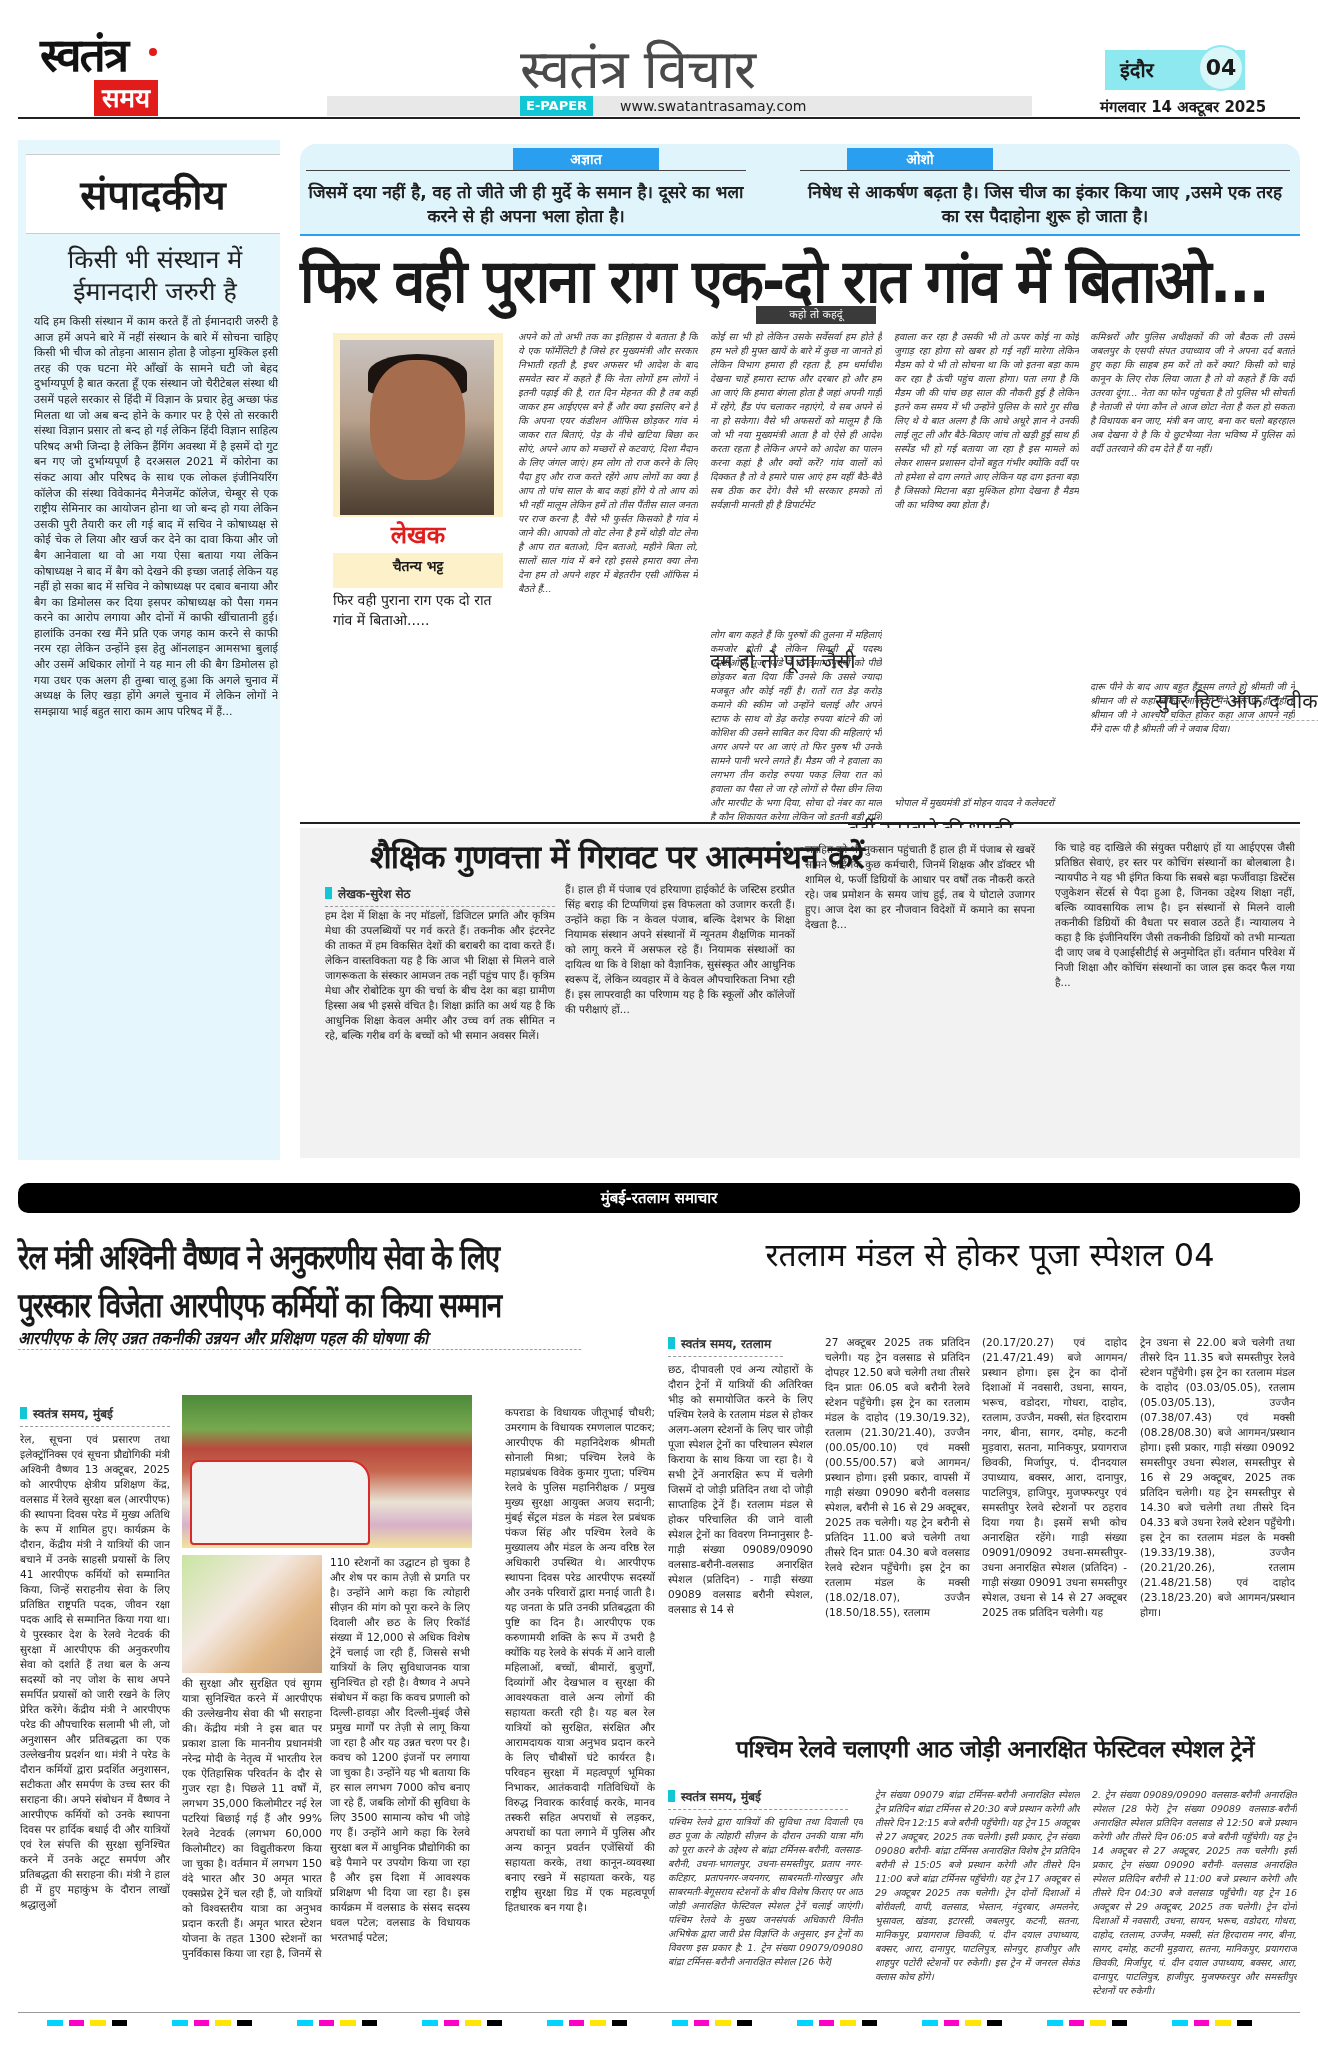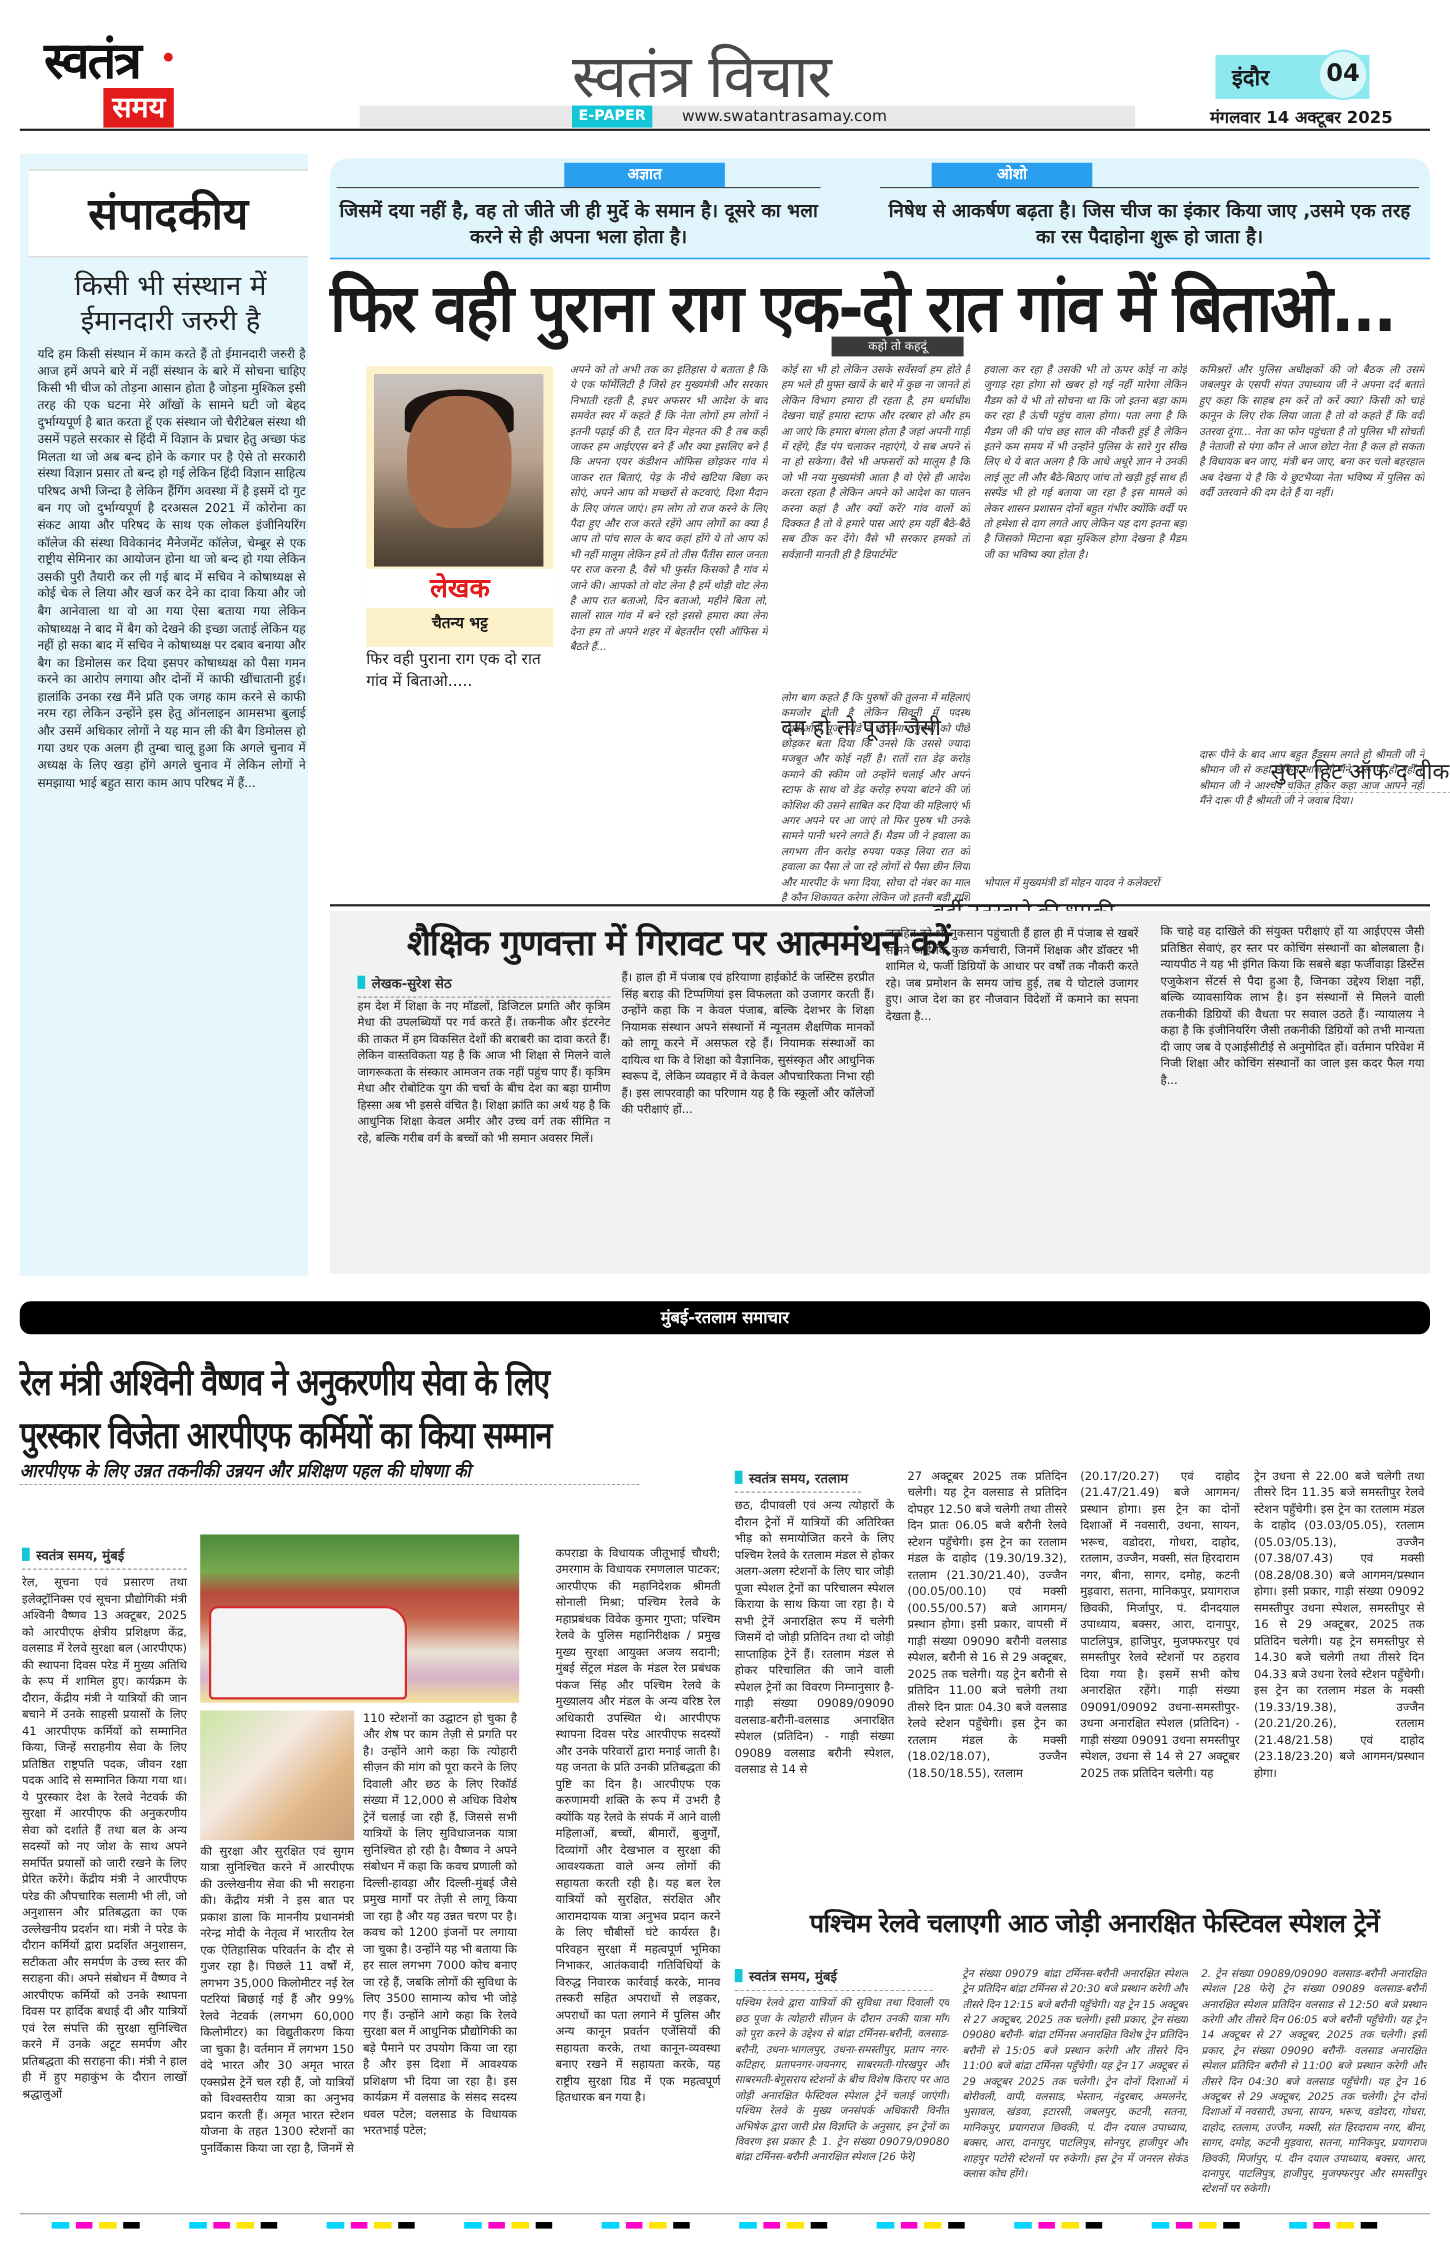--- a/index.html
+++ b/index.html
@@ -141,20 +141,21 @@
 <div class="abs byline" style="left:20px;top:1405px;width:150px;border-bottom:1px dashed #999;padding-bottom:4px;">स्वतंत्र समय, मुंबई</div>
 <div class="abs body-text" style="left:20px;top:1432px;width:150px;height:572px;">रेल, सूचना एवं प्रसारण तथा इलेक्ट्रॉनिक्स एवं सूचना प्रौद्योगिकी मंत्री अश्विनी वैष्णव 13 अक्टूबर, 2025 को आरपीएफ क्षेत्रीय प्रशिक्षण केंद्र, वलसाड में रेलवे सुरक्षा बल (आरपीएफ) की स्थापना दिवस परेड में मुख्य अतिथि के रूप में शामिल हुए। कार्यक्रम के दौरान, केंद्रीय मंत्री ने यात्रियों की जान बचाने में उनके साहसी प्रयासों के लिए 41 आरपीएफ कर्मियों को सम्मानित किया, जिन्हें सराहनीय सेवा के लिए प्रतिष्ठित राष्ट्रपति पदक, जीवन रक्षा पदक आदि से सम्मानित किया गया था। ये पुरस्कार देश के रेलवे नेटवर्क की सुरक्षा में आरपीएफ की अनुकरणीय सेवा को दर्शाते हैं तथा बल के अन्य सदस्यों को नए जोश के साथ अपने समर्पित प्रयासों को जारी रखने के लिए प्रेरित करेंगे। केंद्रीय मंत्री ने आरपीएफ परेड की औपचारिक सलामी भी ली, जो अनुशासन और प्रतिबद्धता का एक उल्लेखनीय प्रदर्शन था। मंत्री ने परेड के दौरान कर्मियों द्वारा प्रदर्शित अनुशासन, सटीकता और समर्पण के उच्च स्तर की सराहना की। अपने संबोधन में वैष्णव ने आरपीएफ कर्मियों को उनके स्थापना दिवस पर हार्दिक बधाई दी और यात्रियों एवं रेल संपत्ति की सुरक्षा सुनिश्चित करने में उनके अटूट समर्पण और प्रतिबद्धता की सराहना की। मंत्री ने हाल ही में हुए महाकुंभ के दौरान लाखों श्रद्धालुओं</div>
 <div class="abs photo1"></div>
 <div class="abs photo1-car"></div>
 <div class="abs photo2"></div>
 <div class="abs body-text" style="left:182px;top:1676px;width:140px;height:328px;">की सुरक्षा और सुरक्षित एवं सुगम यात्रा सुनिश्चित करने में आरपीएफ की उल्लेखनीय सेवा की भी सराहना की। केंद्रीय मंत्री ने इस बात पर प्रकाश डाला कि माननीय प्रधानमंत्री नरेन्द्र मोदी के नेतृत्व में भारतीय रेल एक ऐतिहासिक परिवर्तन के दौर से गुजर रहा है। पिछले 11 वर्षों में, लगभग 35,000 किलोमीटर नई रेल पटरियां बिछाई गई हैं और 99% रेलवे नेटवर्क (लगभग 60,000 किलोमीटर) का विद्युतीकरण किया जा चुका है। वर्तमान में लगभग 150 वंदे भारत और 30 अमृत भारत एक्सप्रेस ट्रेनें चल रही हैं, जो यात्रियों को विश्वस्तरीय यात्रा का अनुभव प्रदान करती हैं। अमृत भारत स्टेशन योजना के तहत 1300 स्टेशनों का पुनर्विकास किया जा रहा है, जिनमें से</div>
 <div class="abs body-text" style="left:330px;top:1555px;width:140px;height:449px;">110 स्टेशनों का उद्घाटन हो चुका है और शेष पर काम तेज़ी से प्रगति पर है। उन्होंने आगे कहा कि त्योहारी सीज़न की मांग को पूरा करने के लिए दिवाली और छठ के लिए रिकॉर्ड संख्या में 12,000 से अधिक विशेष ट्रेनें चलाई जा रही हैं, जिससे सभी यात्रियों के लिए सुविधाजनक यात्रा सुनिश्चित हो रही है। वैष्णव ने अपने संबोधन में कहा कि कवच प्रणाली को दिल्ली-हावड़ा और दिल्ली-मुंबई जैसे प्रमुख मार्गों पर तेज़ी से लागू किया जा रहा है और यह उन्नत चरण पर है। कवच को 1200 इंजनों पर लगाया जा चुका है। उन्होंने यह भी बताया कि हर साल लगभग 7000 कोच बनाए जा रहे हैं, जबकि लोगों की सुविधा के लिए 3500 सामान्य कोच भी जोड़े गए हैं। उन्होंने आगे कहा कि रेलवे सुरक्षा बल में आधुनिक प्रौद्योगिकी का बड़े पैमाने पर उपयोग किया जा रहा है और इस दिशा में आवश्यक प्रशिक्षण भी दिया जा रहा है। इस कार्यक्रम में वलसाड के संसद सदस्य धवल पटेल; वलसाड के विधायक भरतभाई पटेल;</div>
 <div class="abs body-text" style="left:505px;top:1405px;width:150px;height:599px;">कपराडा के विधायक जीतूभाई चौधरी; उमरगाम के विधायक रमणलाल पाटकर; आरपीएफ की महानिदेशक श्रीमती सोनाली मिश्रा; पश्चिम रेलवे के महाप्रबंधक विवेक कुमार गुप्ता; पश्चिम रेलवे के पुलिस महानिरीक्षक / प्रमुख मुख्य सुरक्षा आयुक्त अजय सदानी; मुंबई सेंट्रल मंडल के मंडल रेल प्रबंधक पंकज सिंह और पश्चिम रेलवे के मुख्यालय और मंडल के अन्य वरिष्ठ रेल अधिकारी उपस्थित थे। आरपीएफ स्थापना दिवस परेड आरपीएफ सदस्यों और उनके परिवारों द्वारा मनाई जाती है। यह जनता के प्रति उनकी प्रतिबद्धता की पुष्टि का दिन है। आरपीएफ एक करुणामयी शक्ति के रूप में उभरी है क्योंकि यह रेलवे के संपर्क में आने वाली महिलाओं, बच्चों, बीमारों, बुजुर्गों, दिव्यांगों और देखभाल व सुरक्षा की आवश्यकता वाले अन्य लोगों की सहायता करती रही है। यह बल रेल यात्रियों को सुरक्षित, संरक्षित और आरामदायक यात्रा अनुभव प्रदान करने के लिए चौबीसों घंटे कार्यरत है। परिवहन सुरक्षा में महत्वपूर्ण भूमिका निभाकर, आतंकवादी गतिविधियों के विरुद्ध निवारक कार्रवाई करके, मानव तस्करी सहित अपराधों से लड़कर, अपराधों का पता लगाने में पुलिस और अन्य कानून प्रवर्तन एजेंसियों की सहायता करके, तथा कानून-व्यवस्था बनाए रखने में सहायता करके, यह राष्ट्रीय सुरक्षा ग्रिड में एक महत्वपूर्ण हितधारक बन गया है।</div>
 
 <div class="abs ratlam-head">
+  <div>रतलाम मंडल से होकर पूजा स्पेशल 04</div>
 </div>
 <div class="abs byline" style="left:668px;top:1335px;width:115px;border-bottom:1px dashed #999;padding-bottom:4px;">स्वतंत्र समय, रतलाम</div>
 <div class="abs body-text" style="left:668px;top:1362px;width:145px;height:360px;">छठ, दीपावली एवं अन्य त्योहारों के दौरान ट्रेनों में यात्रियों की अतिरिक्त भीड़ को समायोजित करने के लिए पश्चिम रेलवे के रतलाम मंडल से होकर अलग-अलग स्टेशनों के लिए चार जोड़ी पूजा स्पेशल ट्रेनों का परिचालन स्पेशल किराया के साथ किया जा रहा है। ये सभी ट्रेनें अनारक्षित रूप में चलेगी जिसमें दो जोड़ी प्रतिदिन तथा दो जोड़ी साप्ताहिक ट्रेनें हैं। रतलाम मंडल से होकर परिचालित की जाने वाली स्पेशल ट्रेनों का विवरण निम्नानुसार है- गाड़ी संख्या 09089/09090 वलसाड-बरौनी-वलसाड अनारक्षित स्पेशल (प्रतिदिन) - गाड़ी संख्या 09089 वलसाड बरौनी स्पेशल, वलसाड से 14 से</div>
 <div class="abs body-text" style="left:825px;top:1335px;width:145px;height:387px;">27 अक्टूबर 2025 तक प्रतिदिन चलेगी। यह ट्रेन वलसाड से प्रतिदिन दोपहर 12.50 बजे चलेगी तथा तीसरे दिन प्रातः 06.05 बजे बरौनी रेलवे स्टेशन पहुँचेगी। इस ट्रेन का रतलाम मंडल के दाहोद (19.30/19.32), रतलाम (21.30/21.40), उज्जैन (00.05/00.10) एवं मक्सी (00.55/00.57) बजे आगमन/प्रस्थान होगा। इसी प्रकार, वापसी में गाड़ी संख्या 09090 बरौनी वलसाड स्पेशल, बरौनी से 16 से 29 अक्टूबर, 2025 तक चलेगी। यह ट्रेन बरौनी से प्रतिदिन 11.00 बजे चलेगी तथा तीसरे दिन प्रातः 04.30 बजे वलसाड रेलवे स्टेशन पहुँचेगी। इस ट्रेन का रतलाम मंडल के मक्सी (18.02/18.07), उज्जैन (18.50/18.55), रतलाम</div>
 <div class="abs body-text" style="left:982px;top:1335px;width:145px;height:387px;">(20.17/20.27) एवं दाहोद (21.47/21.49) बजे आगमन/प्रस्थान होगा। इस ट्रेन का दोनों दिशाओं में नवसारी, उधना, सायन, भरूच, वडोदरा, गोधरा, दाहोद, रतलाम, उज्जैन, मक्सी, संत हिरदाराम नगर, बीना, सागर, दमोह, कटनी मुड़वारा, सतना, मानिकपुर, प्रयागराज छिवकी, मिर्जापुर, पं. दीनदयाल उपाध्याय, बक्सर, आरा, दानापुर, पाटलिपुत्र, हाजिपुर, मुजफ्फरपुर एवं समस्तीपुर रेलवे स्टेशनों पर ठहराव दिया गया है। इसमें सभी कोच अनारक्षित रहेंगे। गाड़ी संख्या 09091/09092 उधना-समस्तीपुर-उधना अनारक्षित स्पेशल (प्रतिदिन) - गाड़ी संख्या 09091 उधना समस्तीपुर स्पेशल, उधना से 14 से 27 अक्टूबर 2025 तक प्रतिदिन चलेगी। यह</div>
 <div class="abs body-text" style="left:1140px;top:1335px;width:155px;height:387px;">ट्रेन उधना से 22.00 बजे चलेगी तथा तीसरे दिन 11.35 बजे समस्तीपुर रेलवे स्टेशन पहुँचेगी। इस ट्रेन का रतलाम मंडल के दाहोद (03.03/05.05), रतलाम (05.03/05.13), उज्जैन (07.38/07.43) एवं मक्सी (08.28/08.30) बजे आगमन/प्रस्थान होगा। इसी प्रकार, गाड़ी संख्या 09092 समस्तीपुर उधना स्पेशल, समस्तीपुर से 16 से 29 अक्टूबर, 2025 तक प्रतिदिन चलेगी। यह ट्रेन समस्तीपुर से 14.30 बजे चलेगी तथा तीसरे दिन 04.33 बजे उधना रेलवे स्टेशन पहुँचेगी। इस ट्रेन का रतलाम मंडल के मक्सी (19.33/19.38), उज्जैन (20.21/20.26), रतलाम (21.48/21.58) एवं दाहोद (23.18/23.20) बजे आगमन/प्रस्थान होगा।</div>
 
 <div class="abs train-head">पश्चिम रेलवे चलाएगी आठ जोड़ी अनारक्षित फेस्टिवल स्पेशल ट्रेनें</div>
 <div class="abs byline" style="left:668px;top:1788px;width:180px;border-bottom:1px dashed #999;padding-bottom:4px;">स्वतंत्र समय, मुंबई</div>
 <div class="abs col-text" style="left:668px;top:1815px;width:195px;height:195px;">पश्चिम रेलवे द्वारा यात्रियों की सुविधा तथा दिवाली एवं छठ पूजा के त्योहारी सीज़न के दौरान उनकी यात्रा माँग को पूरा करने के उद्देश्य से बांद्रा टर्मिनस-बरौनी, वलसाड-बरौनी, उधना-भागलपुर, उधना-समस्तीपुर, प्रताप नगर-कटिहार, प्रतापनगर-जयनगर, साबरमती-गोरखपुर और साबरमती-बेगूसराय स्टेशनों के बीच विशेष किराए पर आठ जोड़ी अनारक्षित फेस्टिवल स्पेशल ट्रेनें चलाई जाएंगी। पश्चिम रेलवे के मुख्य जनसंपर्क अधिकारी विनीत अभिषेक द्वारा जारी प्रेस विज्ञप्ति के अनुसार, इन ट्रेनों का विवरण इस प्रकार है: 1. ट्रेन संख्या 09079/09080 बांद्रा टर्मिनस-बरौनी अनारक्षित स्पेशल [26 फेरे]</div>

